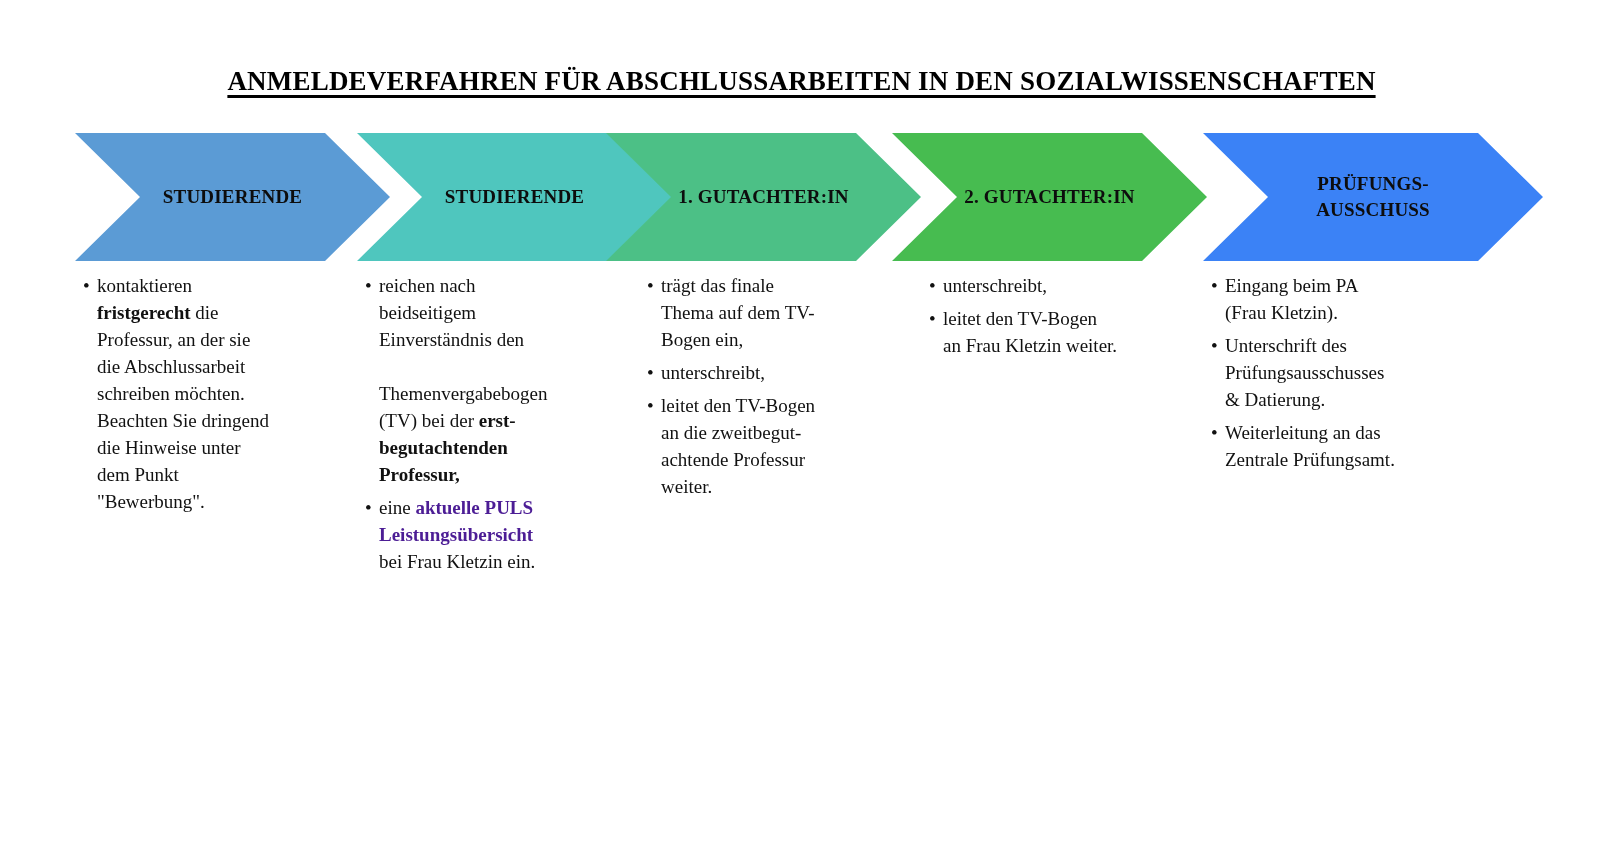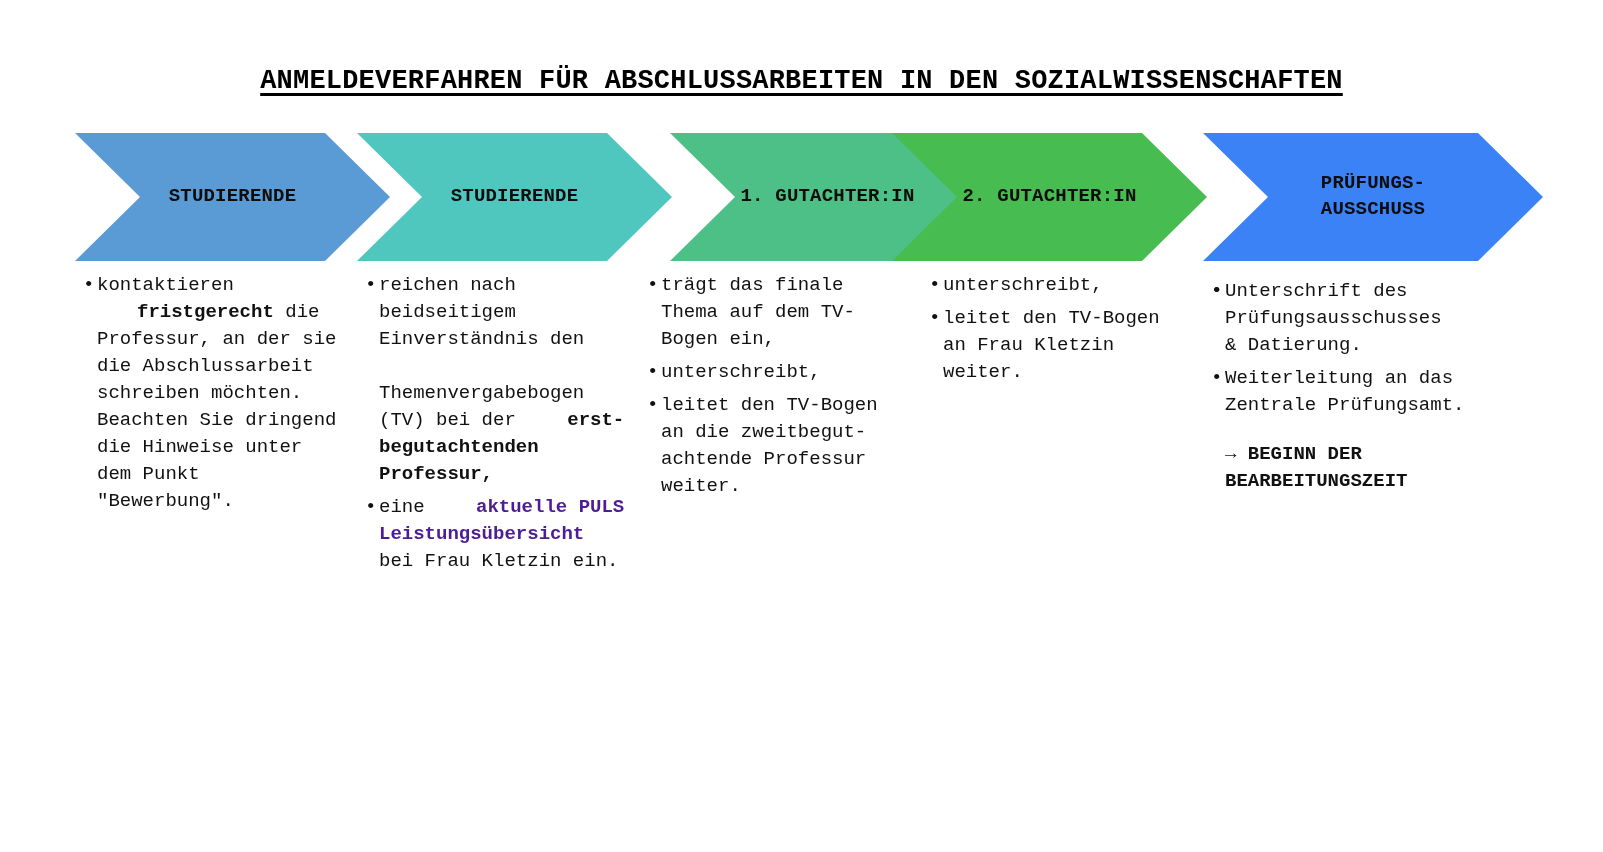--- a/index.html
+++ b/index.html
@@ -1,21 +1,21 @@
 <!DOCTYPE html>
 <html><head>
 <meta charset="utf-8">
 <style>
   html, body { margin: 0; padding: 0; background: #ffffff; }
   .canvas {
     position: relative;
     width: 1603px;
     height: 852px;
     background: #ffffff;
-    font-family: Liberation Mono, monospace;
+    font-family: Liberation Serif, serif;
     color: #111111;
     overflow: hidden;
   }
   .title {
     position: absolute;
     top: 66px;
     left: 0;
     width: 100%;
     text-align: center;
     font-size: 27px;
@@ -58,41 +58,41 @@
     position: relative;
     padding-left: 14px;
     margin-bottom: 6px;
     white-space: pre-line;
   }
   .bullets li .dot {
     position: absolute;
     left: 0;
     top: 0;
   }
-  .seg-bold { font-weight: 700; margin-left: 40px; }
+  .seg-bold { font-weight: 700; }
   .note {
     margin-top: 22px;
     padding-left: 14px;
     font-weight: 700;
     white-space: pre-line;
   }
 </style>
 </head>
 <body>
 
 <div class="canvas">
   <div class="title">ANMELDEVERFAHREN FÜR ABSCHLUSSARBEITEN IN DEN SOZIALWISSENSCHAFTEN</div>
   <div class="arrow-row">
       <div class="chevron" style="left: 75px; width: 315px; background-color: rgb(91, 155, 213);">
         <span class="label">STUDIERENDE</span>
       </div>
       <div class="chevron" style="left: 357px; width: 315px; background-color: rgb(79, 198, 190);">
         <span class="label">STUDIERENDE</span>
       </div>
-      <div class="chevron" style="left: 670px; width: 315px; background-color: rgb(76, 192, 134);">
+      <div class="chevron" style="left: 606px; width: 315px; background-color: rgb(76, 192, 134);">
         <span class="label">1. GUTACHTER:IN</span>
       </div>
       <div class="chevron" style="left: 892px; width: 315px; background-color: rgb(71, 188, 80);">
         <span class="label">2. GUTACHTER:IN</span>
       </div>
       <div class="chevron" style="left: 1203px; width: 340px; background-color: #3b82f6;">
         <span class="label">PRÜFUNGS-
 AUSSCHUSS</span>
       </div>
     </div>
@@ -139,24 +139,23 @@
       </div>
       <div class="col" style="left: 929px;">
         <ul class="bullets">
           <li><span class="dot">•</span><span class="seg seg-normal">unterschreibt,</span></li>
           <li><span class="dot">•</span><span class="seg seg-normal">leitet den TV-Bogen
 an Frau Kletzin weiter.</span></li>
         </ul>
       </div>
       <div class="col" style="left: 1211px;">
         <ul class="bullets">
-          <li><span class="dot">•</span></li>
+          <li><span class="dot">•</span><span class="seg seg-normal">Eingang beim PA
+(Frau Kletzin).</span></li>
           <li><span class="dot">•</span><span class="seg seg-normal">Unterschrift des
 Prüfungsausschusses
 &amp; Datierung.</span></li>
           <li><span class="dot">•</span><span class="seg seg-normal">Weiterleitung an das
 Zentrale Prüfungsamt.</span></li>
         </ul>
-        <div class="note"><span>→ BEGINN DER
-BEARBEITUNGSZEIT</span></div>
       </div>
     </div>
 </div>
 
 </body></html>

